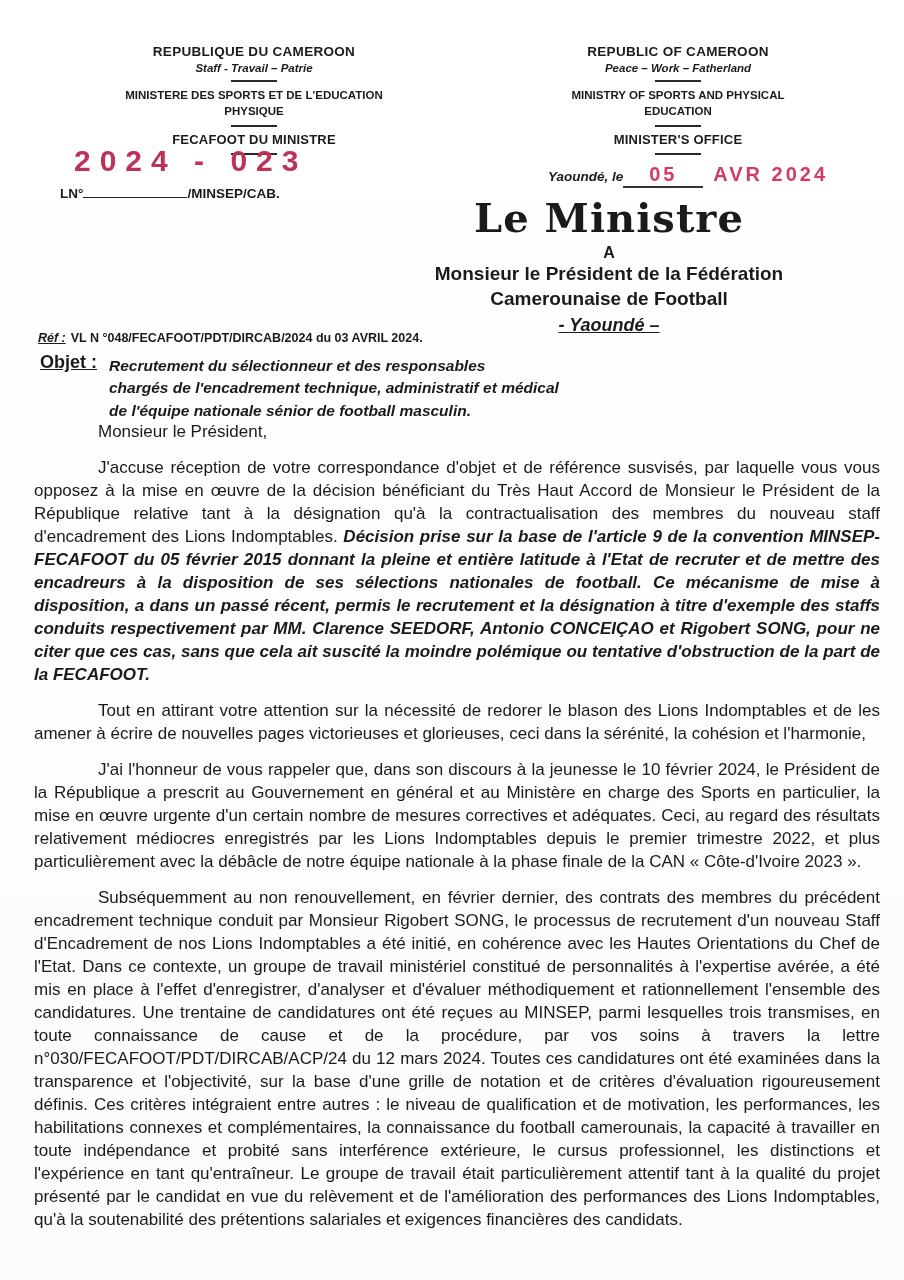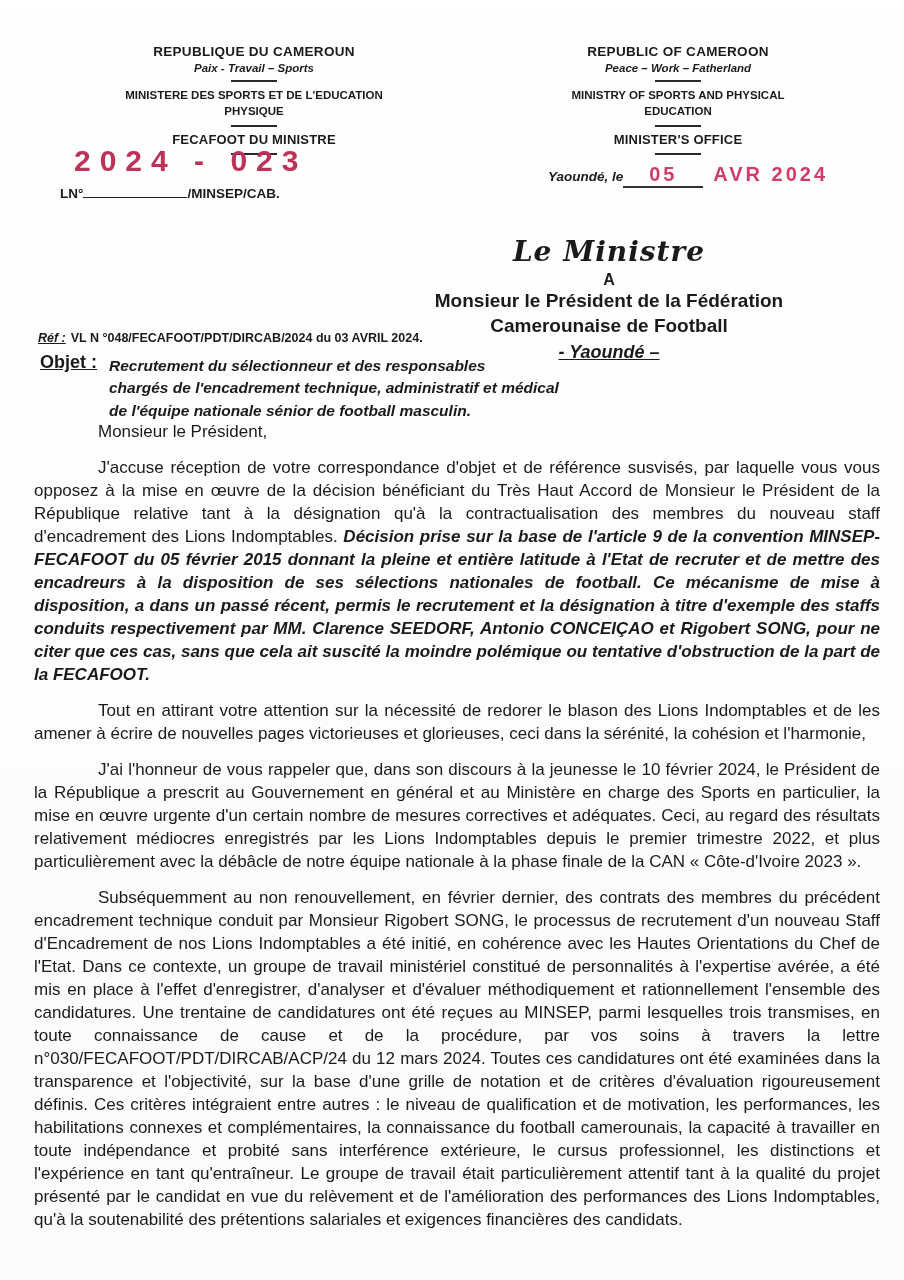--- a/index.html
+++ b/index.html
@@ -74,22 +74,22 @@
   }
   .date-rest { margin-left: 10px; }
 
   
   .addressee {
     position: absolute; top: 194px; left: 368px; width: 482px;
     text-align: center;
   }
   .minister-script {
     font-family: "DejaVu Serif", serif;
-    font-style: italic; font-weight: bold;
-    font-size: 28px; letter-spacing: 1px; margin-top: 41px;
+    font-weight: bold;
+    font-size: 40px; letter-spacing: 1px;
   }
   .to-a { font-size: 16px; font-weight: bold; margin-top: 3px; }
   .addr-line { font-size: 19px; font-weight: bold; line-height: 1.3; }
   .addr-city {
     font-size: 18px; font-weight: bold; font-style: italic;
     text-decoration: underline; margin-top: 4px;
   }
 
   
   .ref-line {
@@ -113,22 +113,22 @@
   .salutation { text-indent: 64px; margin: 0 0 13px 0; }
   .letter-body p { margin: 0 0 13px 0; text-indent: 64px; }
   .emph { font-weight: bold; font-style: italic; }
 </style>
 </head>
 <body>
 
 <div class="sheet">
 
   <div class="header-left">
-    <div class="h-country">REPUBLIQUE DU CAMEROUN</div>
-    <div class="h-motto">Paix - Travail – Sports</div>
+    <div class="h-country">REPUBLIQUE DU CAMEROON</div>
+    <div class="h-motto">Staff - Travail – Patrie</div>
     <div class="rule"></div>
     <div class="h-ministry">
       <div>MINISTERE DES  SPORTS ET DE L'EDUCATION</div>
       <div>PHYSIQUE</div>
     </div>
     <div class="rule"></div>
     <div class="h-office">FECAFOOT DU MINISTRE</div>
     <div class="rule"></div>
     <div class="ln-area">
       <div class="stamp-number">2024 - 023</div>

